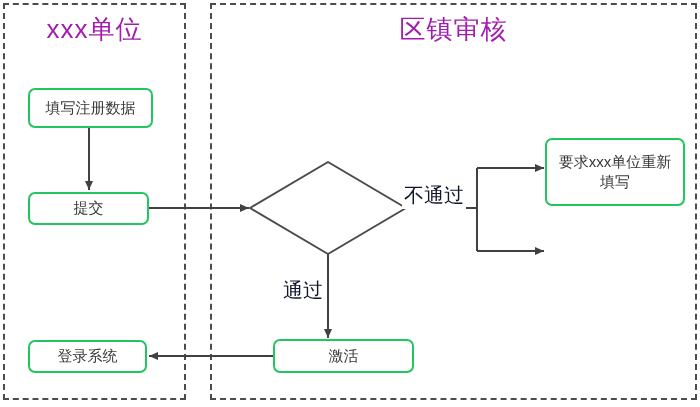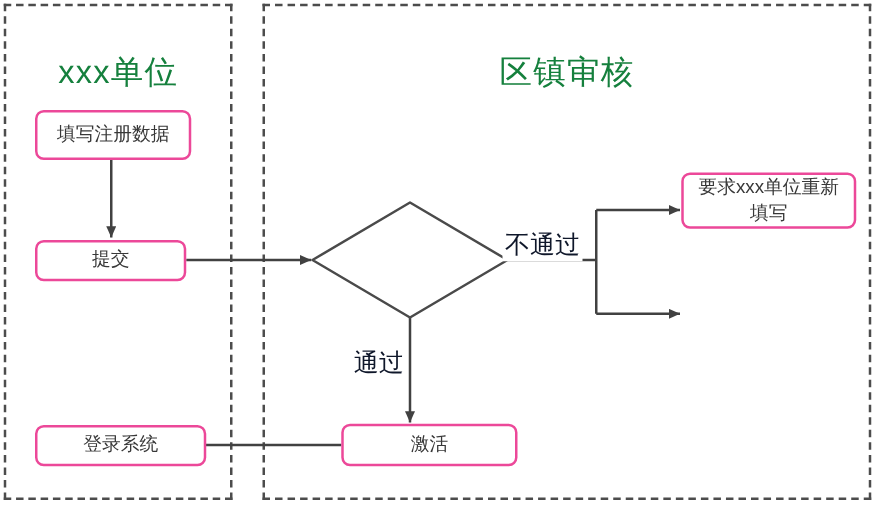--- a/index.html
+++ b/index.html
@@ -22,49 +22,48 @@
   }
   .lane-unit   { left: 3px;   top: 3px; width: 183px; height: 397px; }
   .lane-review { left: 210px; top: 3px; width: 487px; height: 397px; }
   .lane-title {
     position: absolute;
     top: 12px;
     left: 0;
     width: 100%;
     text-align: center;
     font-size: 26px;
-    color: #15803d;
+    color: #a21caf;
     letter-spacing: 1px;
-    margin-top: 28px;
   }
   .connectors {
     position: absolute;
     left: 0; top: 0;
     pointer-events: none;
   }
   .node {
     position: absolute;
     box-sizing: border-box;
-    border: 2px solid #ec4899;
+    border: 2px solid #22c55e;
     border-radius: 7px;
     background: #ffffff;
     display: flex;
     align-items: center;
     justify-content: center;
     text-align: center;
     font-size: 15px;
     color: #383838;
     line-height: 1.35;
   }
   .node-fill     { left: 28px;  top: 88px;  width: 125px; height: 40px; }
   .node-submit   { left: 28px;  top: 192px; width: 121px; height: 33px; }
-  .node-refill   { left: 545px; top: 138px; width: 140px; height: 45px; padding: 0 5px; }
+  .node-refill   { left: 545px; top: 138px; width: 140px; height: 68px; padding: 0 5px; }
   .node-delete   { left: 545px; top: 234px; width: 118px; height: 33px; }
   .node-activate { left: 273px; top: 339px; width: 141px; height: 34px; }
-  .node-login    { left: 28px;  top: 340px; width: 137px; height: 33px; }
+  .node-login    { left: 28px;  top: 340px; width: 119px; height: 33px; }
   .diamond-label {
     position: absolute;
     left: 253px;
     top: 199px;
     width: 150px;
     text-align: center;
     font-size: 15px;
     color: #4a4a4a;
   }
   .edge-label {

